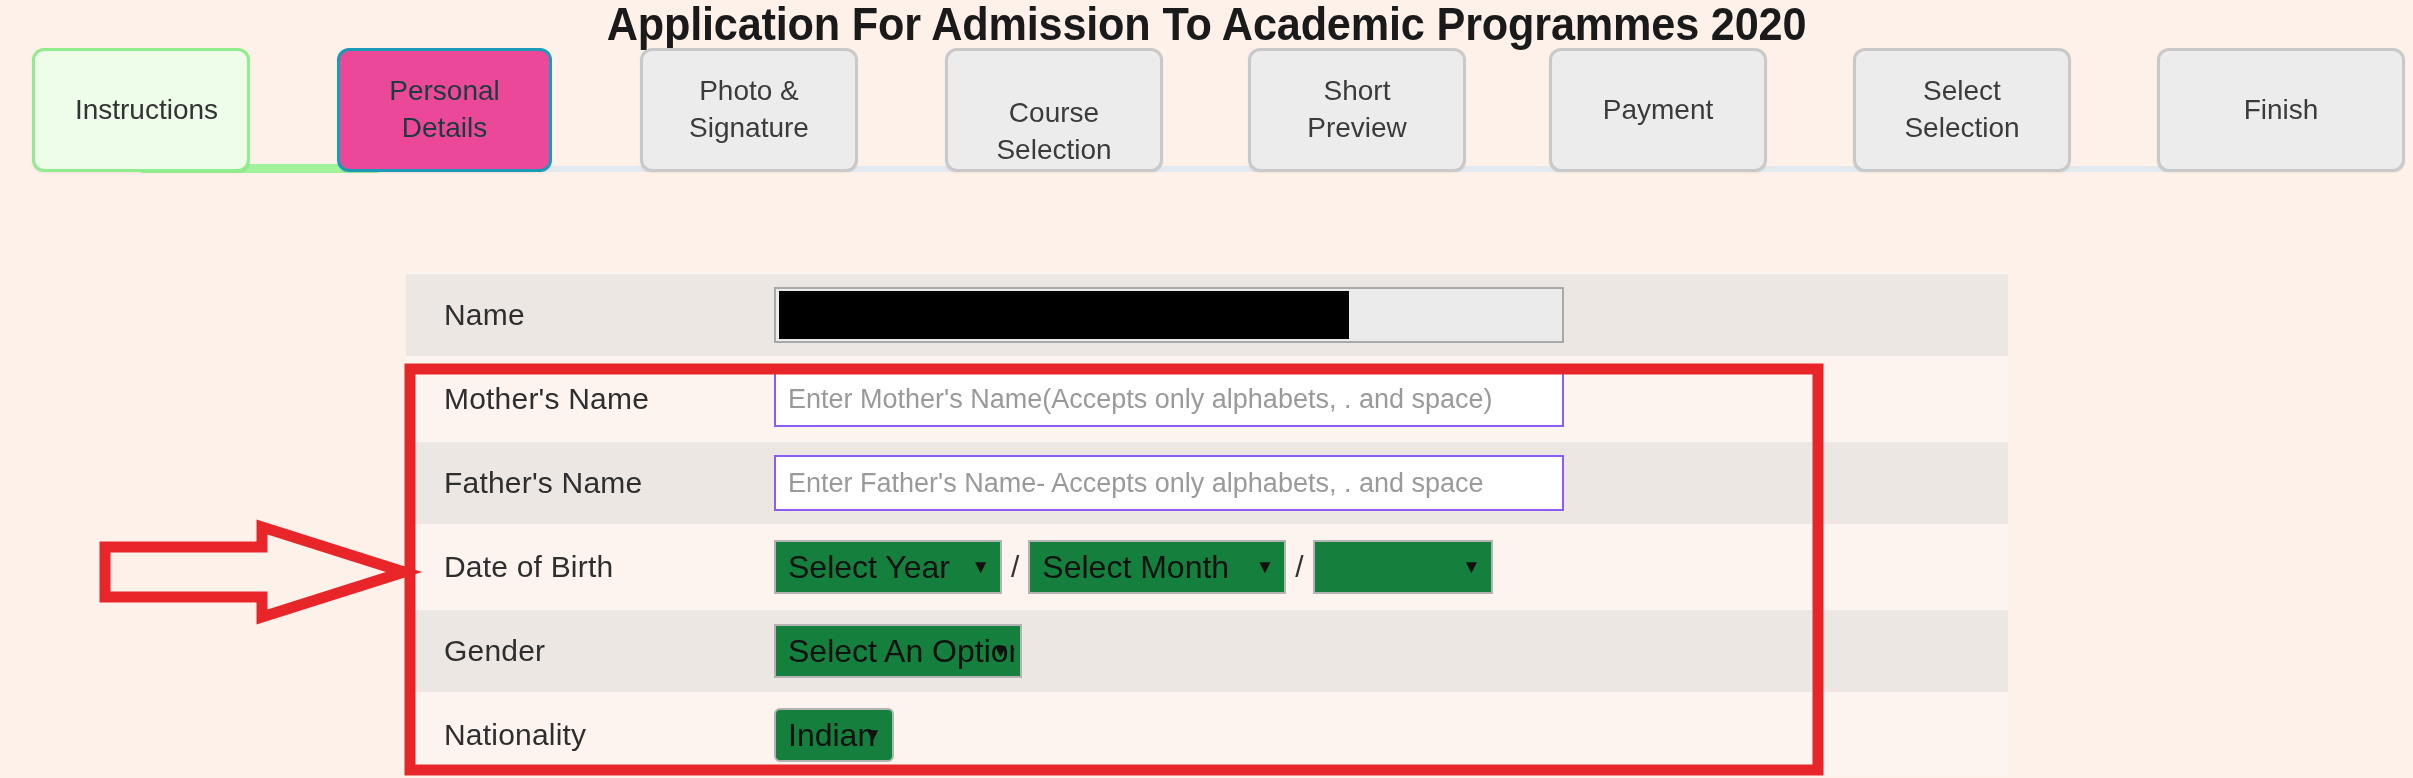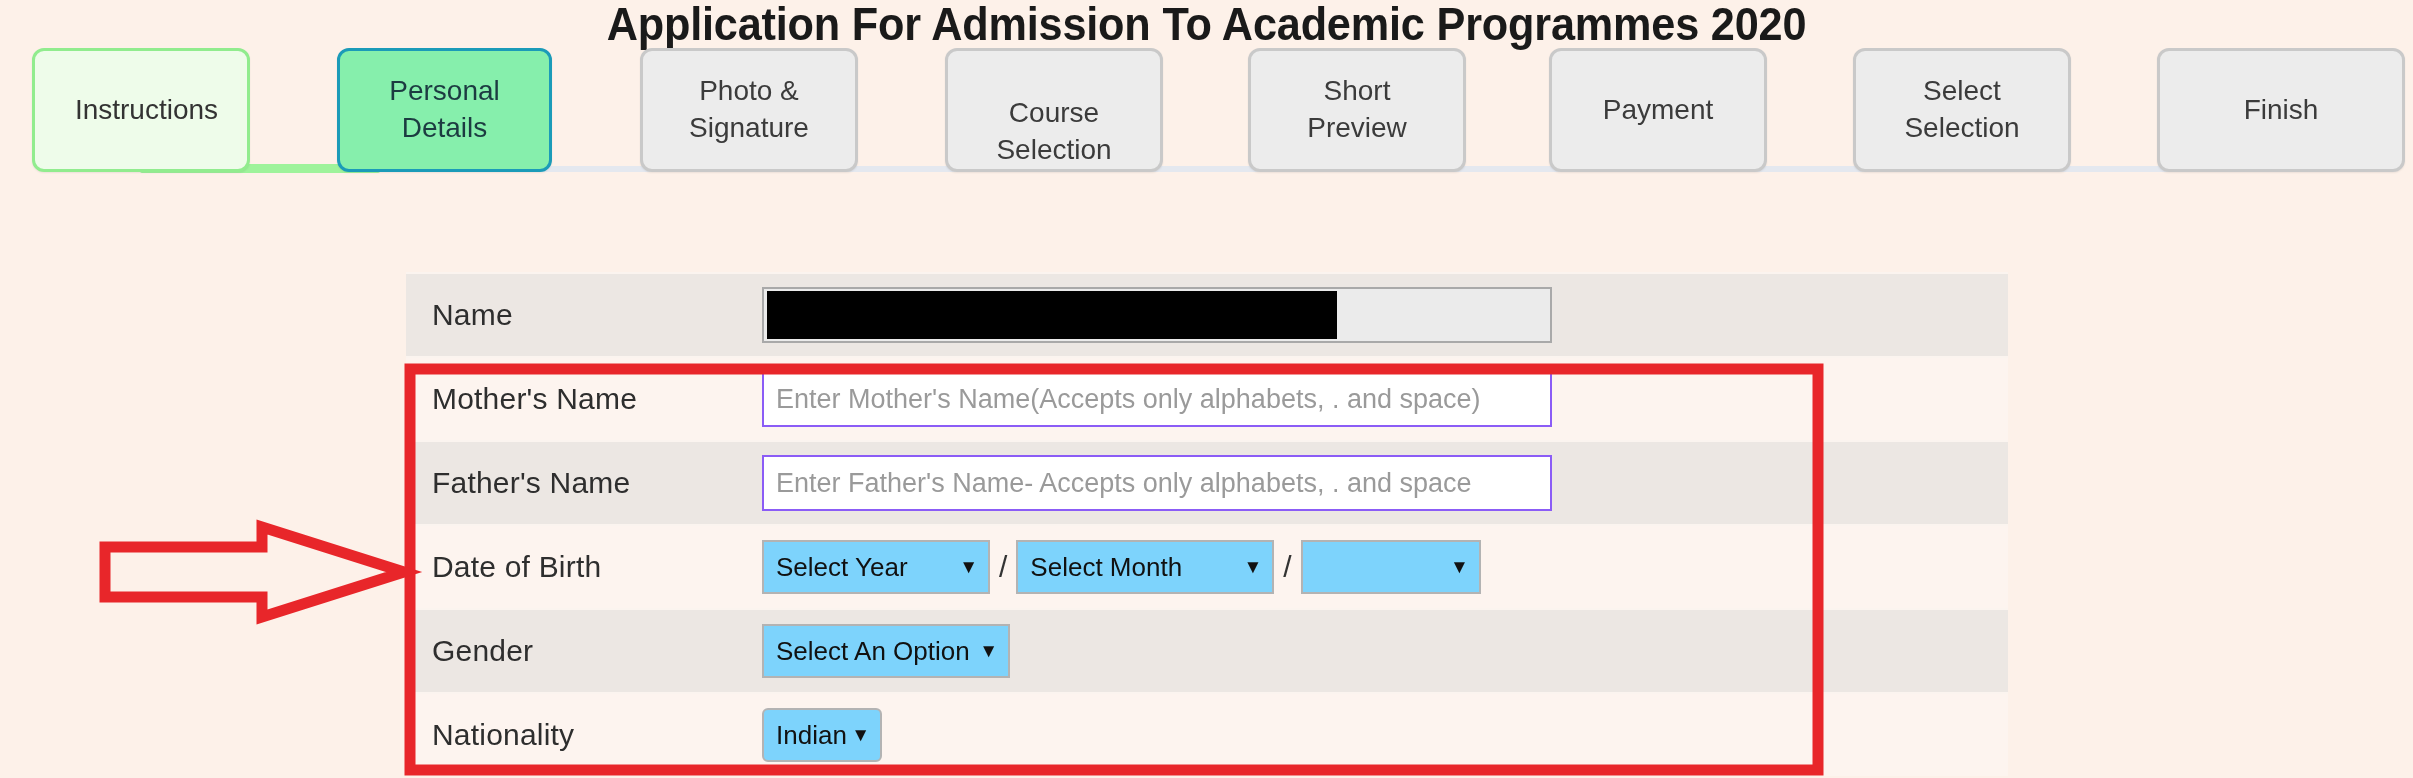--- a/index.html
+++ b/index.html
@@ -74,37 +74,37 @@
     z-index: 2;
     padding: 0 8px;
   }
   .step .step-label { display: block; }
   .step.done {
     background: #eefcea;
     border-color: #91ec8e;
     color: #333;
   }
   .step.active {
-    background: #86efac;
+    background: #ec4899;
     border-color: #1b9bb8;
     color: #1c3b41;
   }
 
   
   #form-table {
     position: absolute;
     left: 406px;
     top: 272px;
     width: 1602px;
   }
   .frow {
     display: flex;
     align-items: center;
     height: 84px;
-    padding-left: 26px;
+    padding-left: 38px;
     border-top: 2px solid #fbf4ef;
   }
   .frow.odd  { background: #ece7e3; }
   .frow.even { background: #fdf4ef; }
   .fl {
     width: 330px;
     flex: 0 0 330px;
     font-size: 30px;
     color: #2e2e2e;
     font-family: "Liberation Sans Narrow", "Liberation Sans", sans-serif;
@@ -132,23 +132,23 @@
   .redact-wrap { position: relative; width: 790px; height: 56px; }
   .redact-bar {
     position: absolute;
     left: 5px; top: 4px;
     width: 570px; height: 48px;
     background: #000;
   }
 
   select.sel {
     height: 54px;
-    background: #7dd3fc;
+    background: #15803d;
     border: 2px solid #b3b3b3;
-    font-size: 26px;
+    font-size: 32px;
     color: #111;
     font-family: "Liberation Sans", sans-serif;
     padding: 0 6px 0 12px;
     -webkit-appearance: none;
     appearance: none;
     outline: none;
   }
   .selwrap { position: relative; display: inline-block; }
   .selwrap .caret {
     position: absolute;

